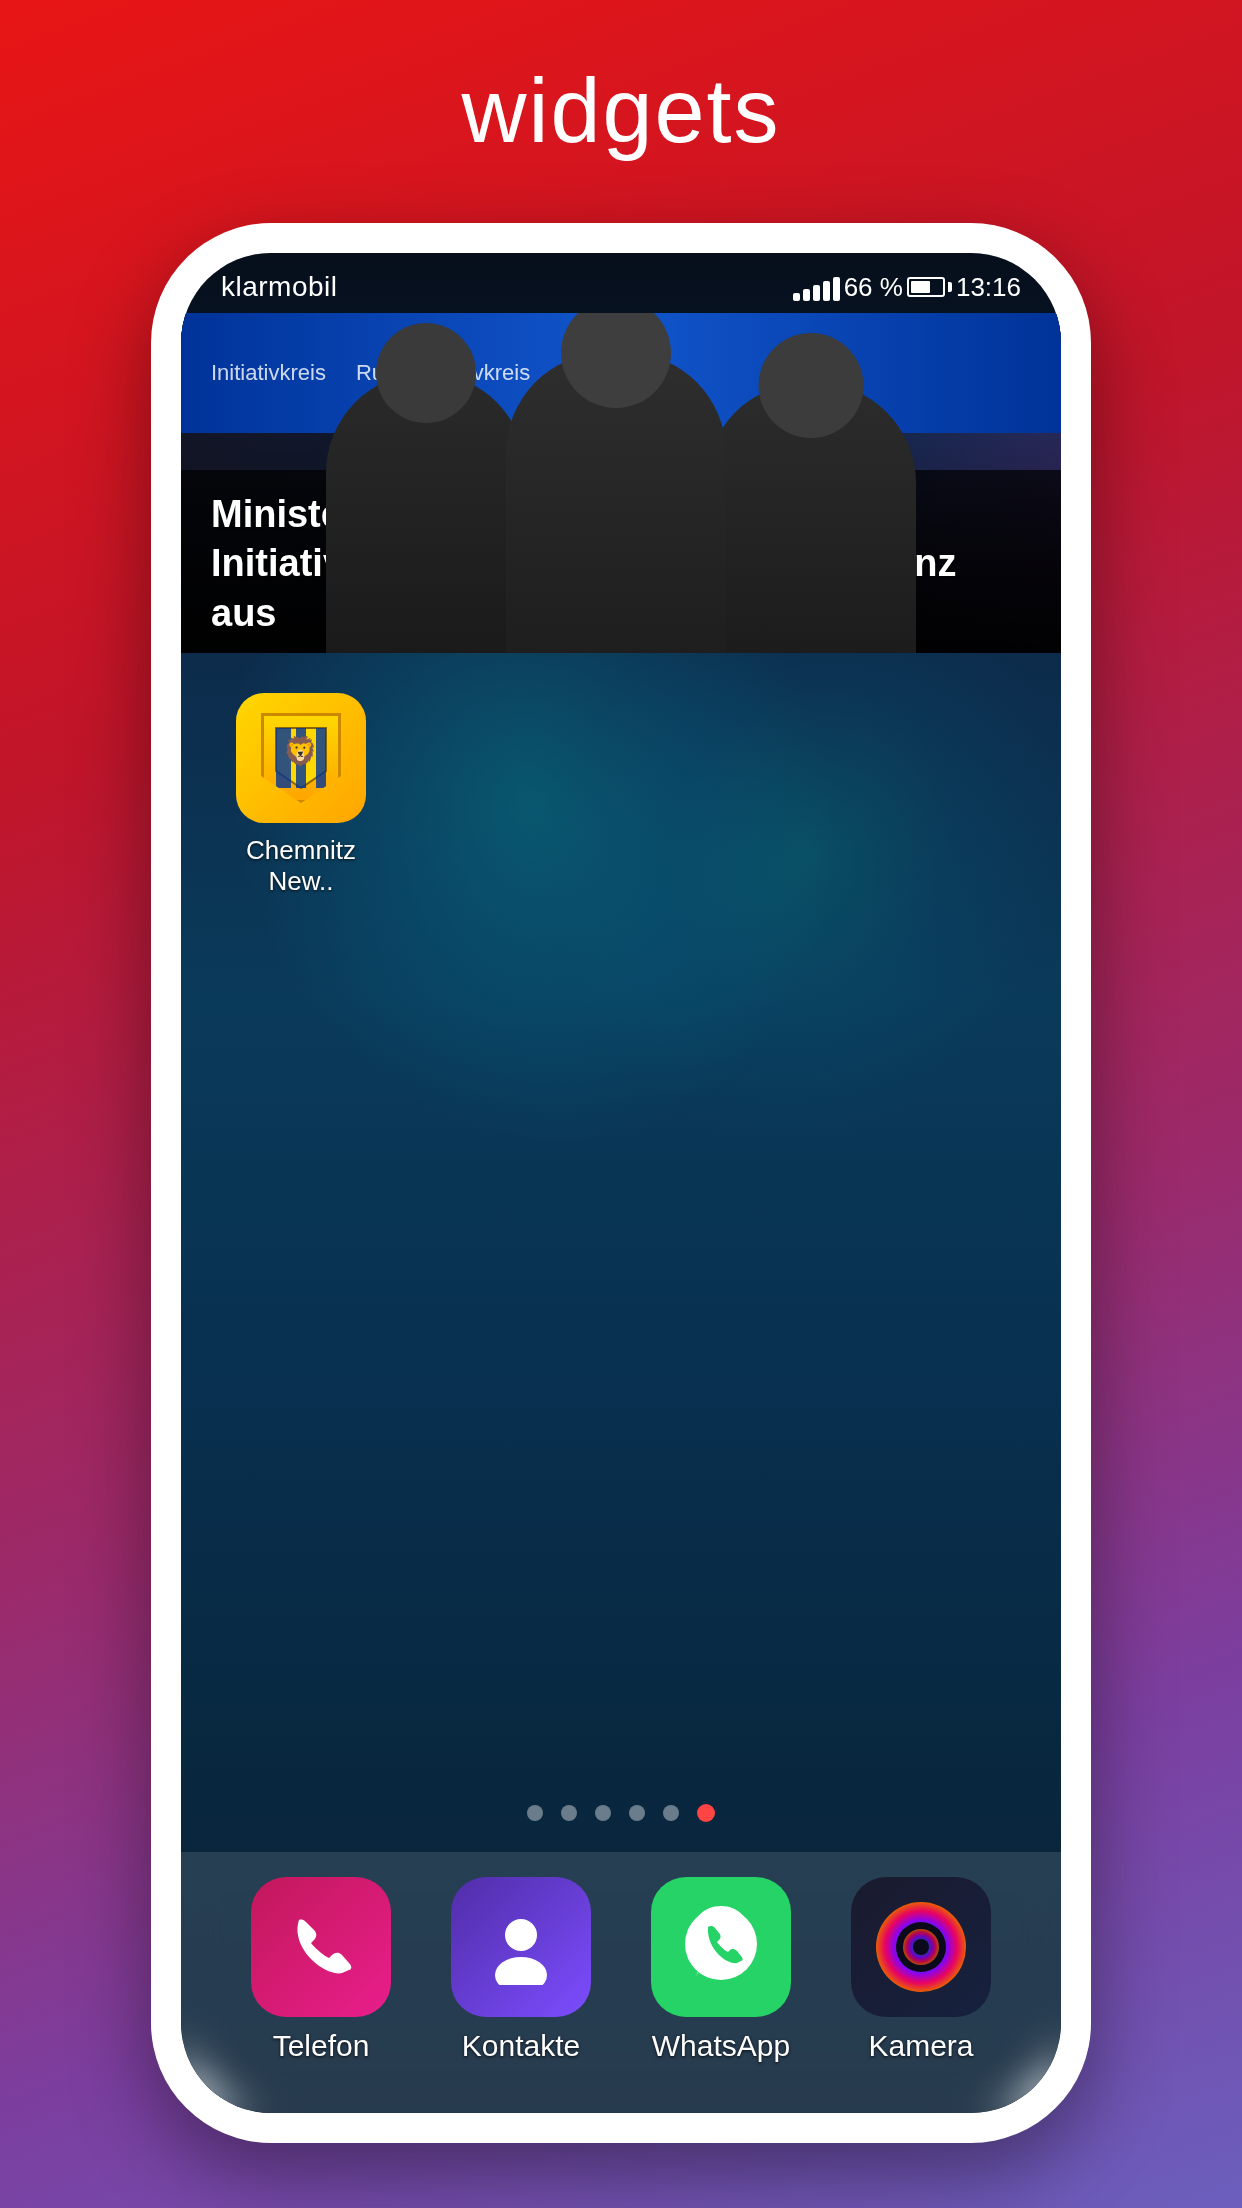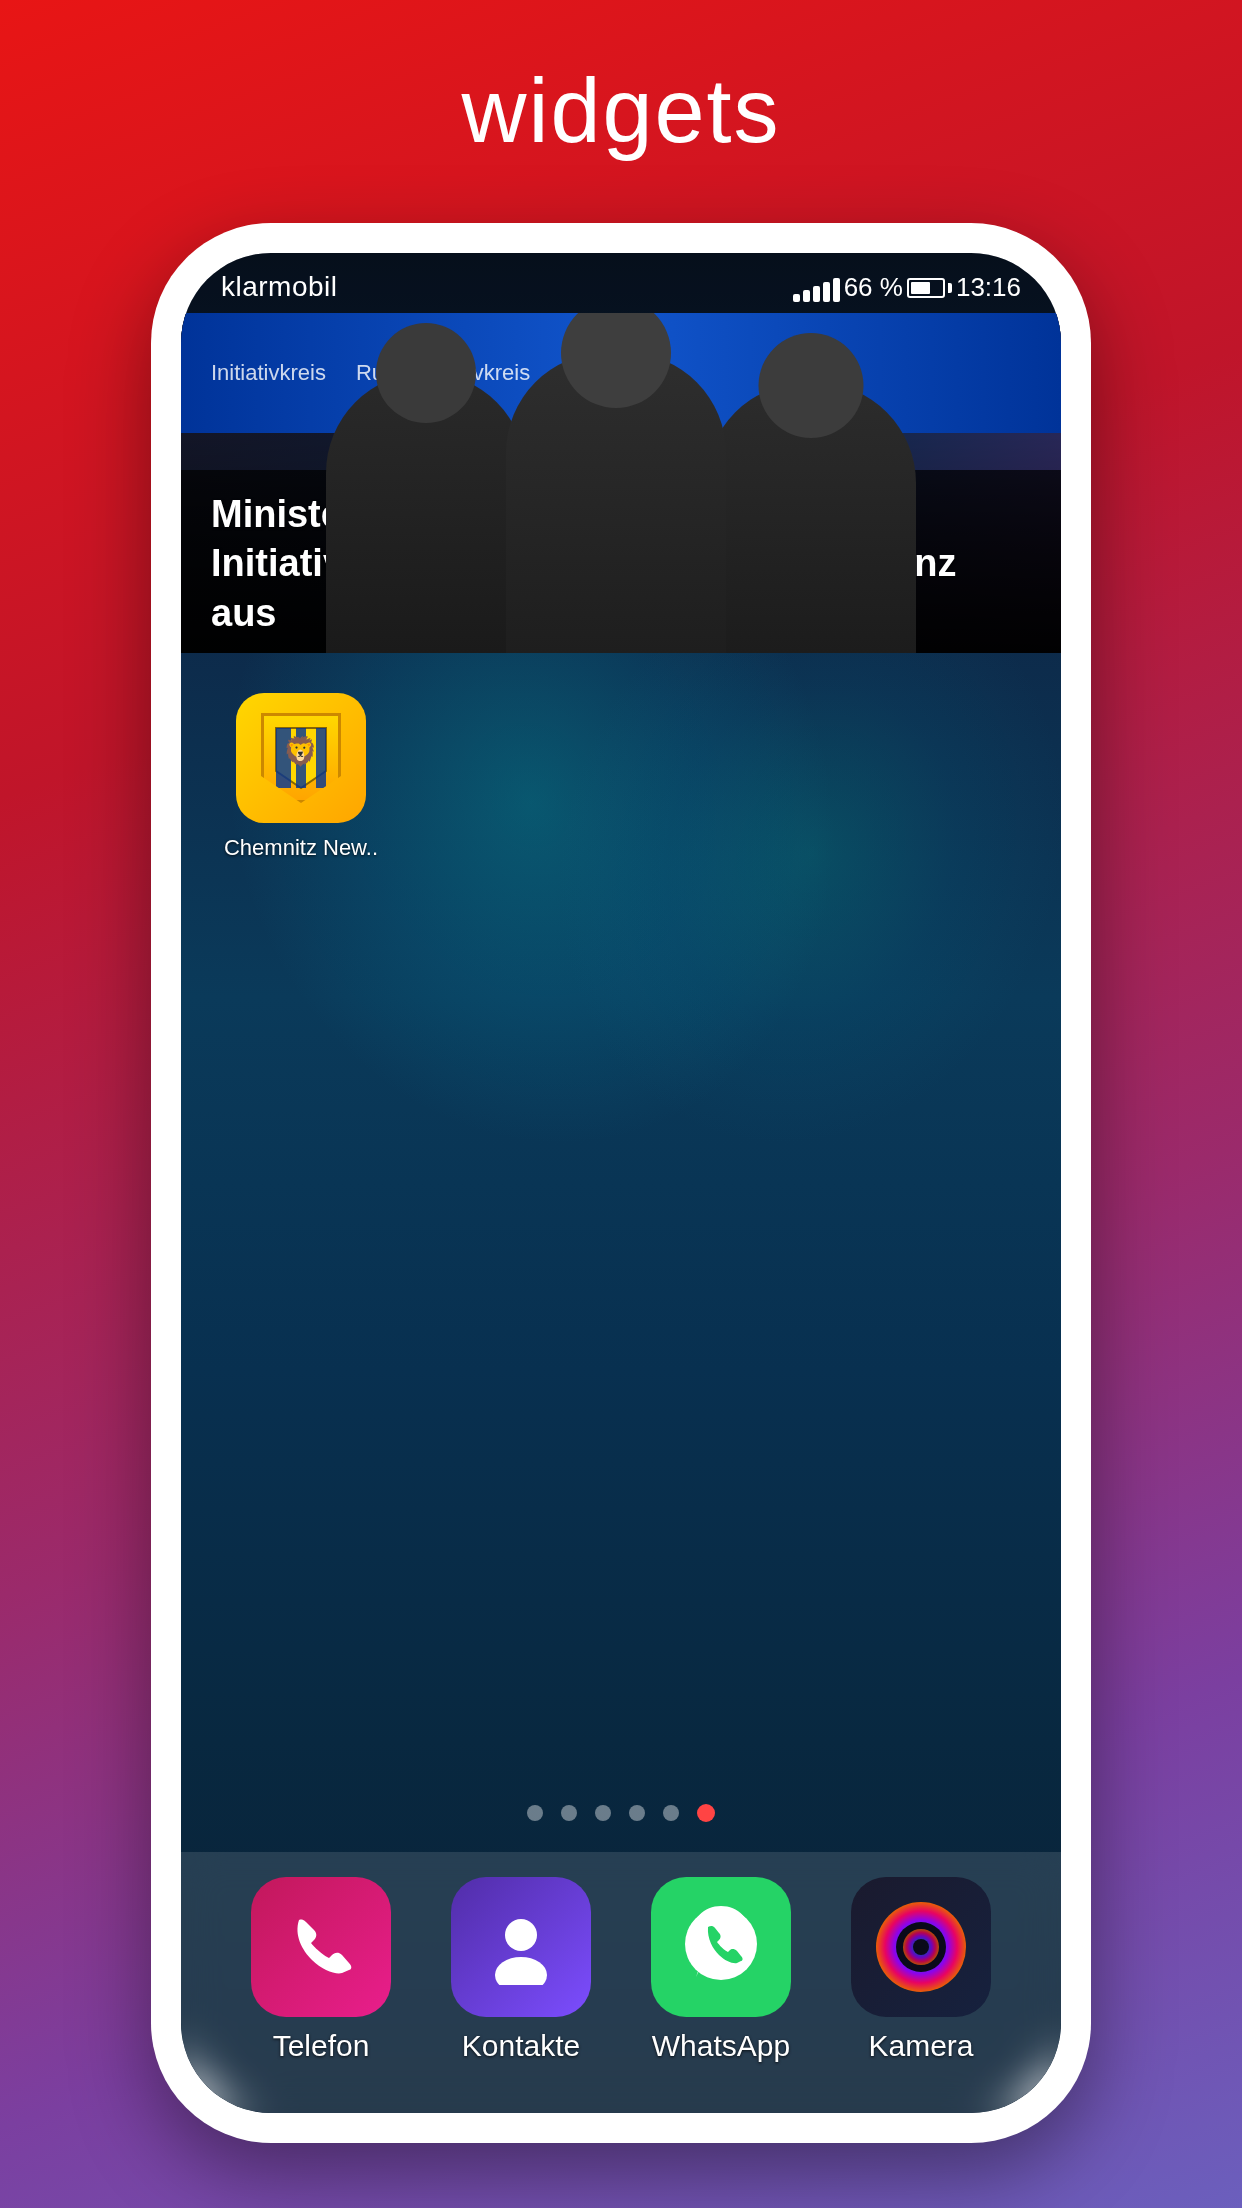--- a/index.html
+++ b/index.html
@@ -71,21 +71,21 @@
       background: radial-gradient(ellipse, rgba(0,180,160,0.2) 0%, rgba(0,120,150,0.1) 40%, transparent 70%);
       border-radius: 50%;
       transform: rotate(20deg);
       pointer-events: none;
     }
 
     
     .status-bar {
       display: flex;
       justify-content: space-between;
-      align-items: flex-end;
+      align-items: center;
       padding: 18px 40px 10px;
       color: white;
       font-size: 28px;
       font-weight: 500;
       background: rgba(0,0,0,0.3);
       position: relative;
       z-index: 10;
       flex-shrink: 0;
     }
 
@@ -327,21 +327,21 @@
       border-radius: 28px;
       display: flex;
       align-items: center;
       justify-content: center;
       margin-bottom: 12px;
       overflow: hidden;
     }
 
     .app-icon-label {
       color: white;
-      font-size: 22px;
+      font-size: 26px;
       text-align: center;
       text-shadow: 0 1px 3px rgba(0,0,0,0.8);
     }
 
     
     .chemnitz-icon {
       background: linear-gradient(135deg, #FFD700 0%, #FFA500 100%);
       position: relative;
     }
 

